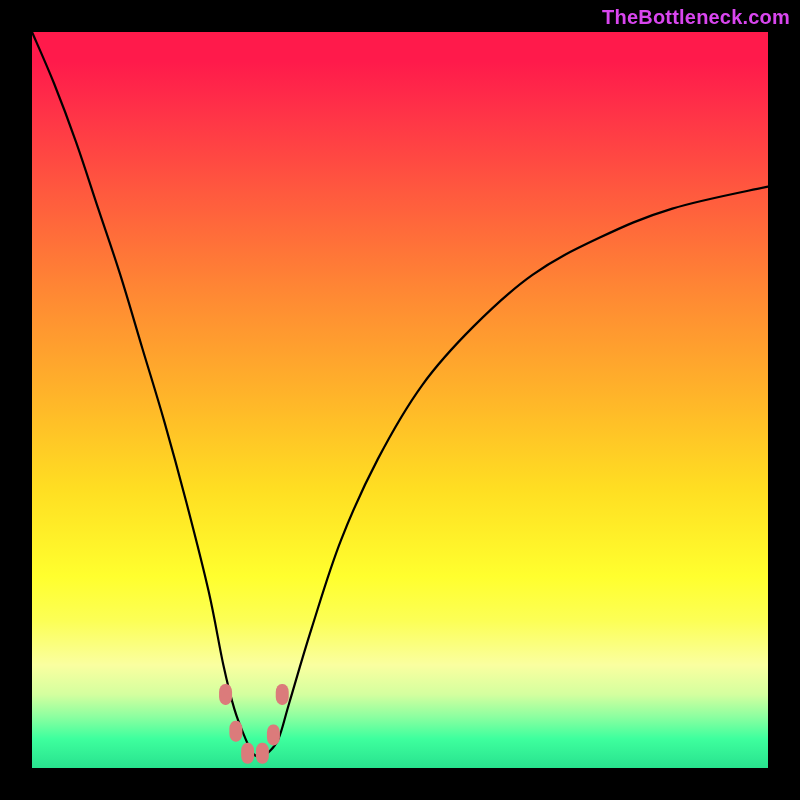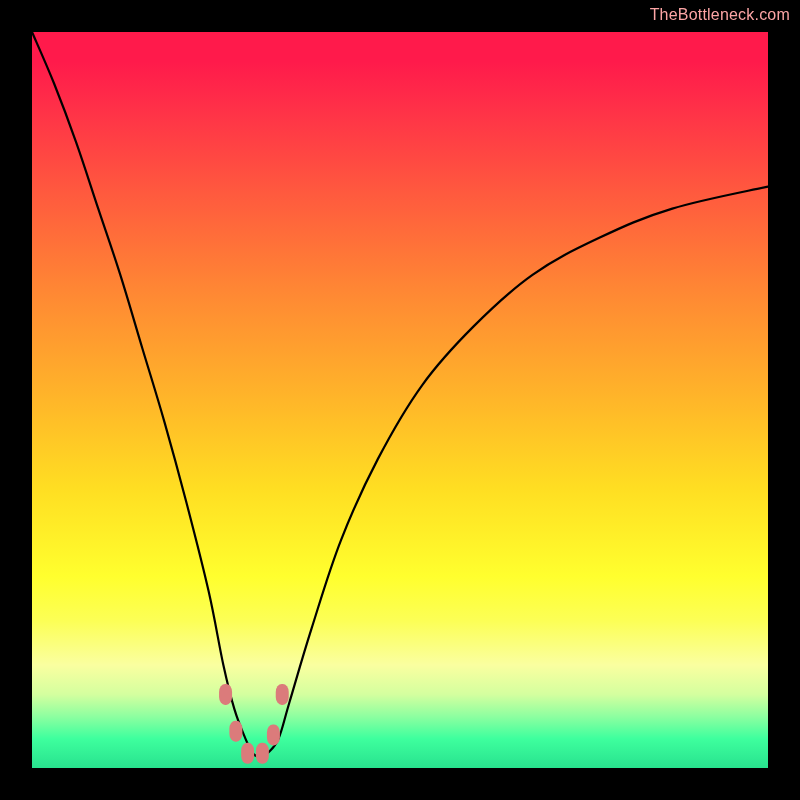--- a/index.html
+++ b/index.html
@@ -39,23 +39,23 @@
       #d4ff9f 90%,
       #8dffa0 93%,
       #3eff9e 96%,
       #28e28e 100%
     );
   }
   .watermark {
     position: absolute;
     top: 6px;
     right: 10px;
-    font-size: 16px;
-    font-weight: 400;
-    color: #fca5a5;
+    font-size: 20px;
+    font-weight: 700;
+    color: #d946ef;
     letter-spacing: 0.2px;
     user-select: none;
   }
   svg.curve {
     position: absolute;
     left: 0;
     top: 0;
     width: 736px;
     height: 736px;
     overflow: visible;

